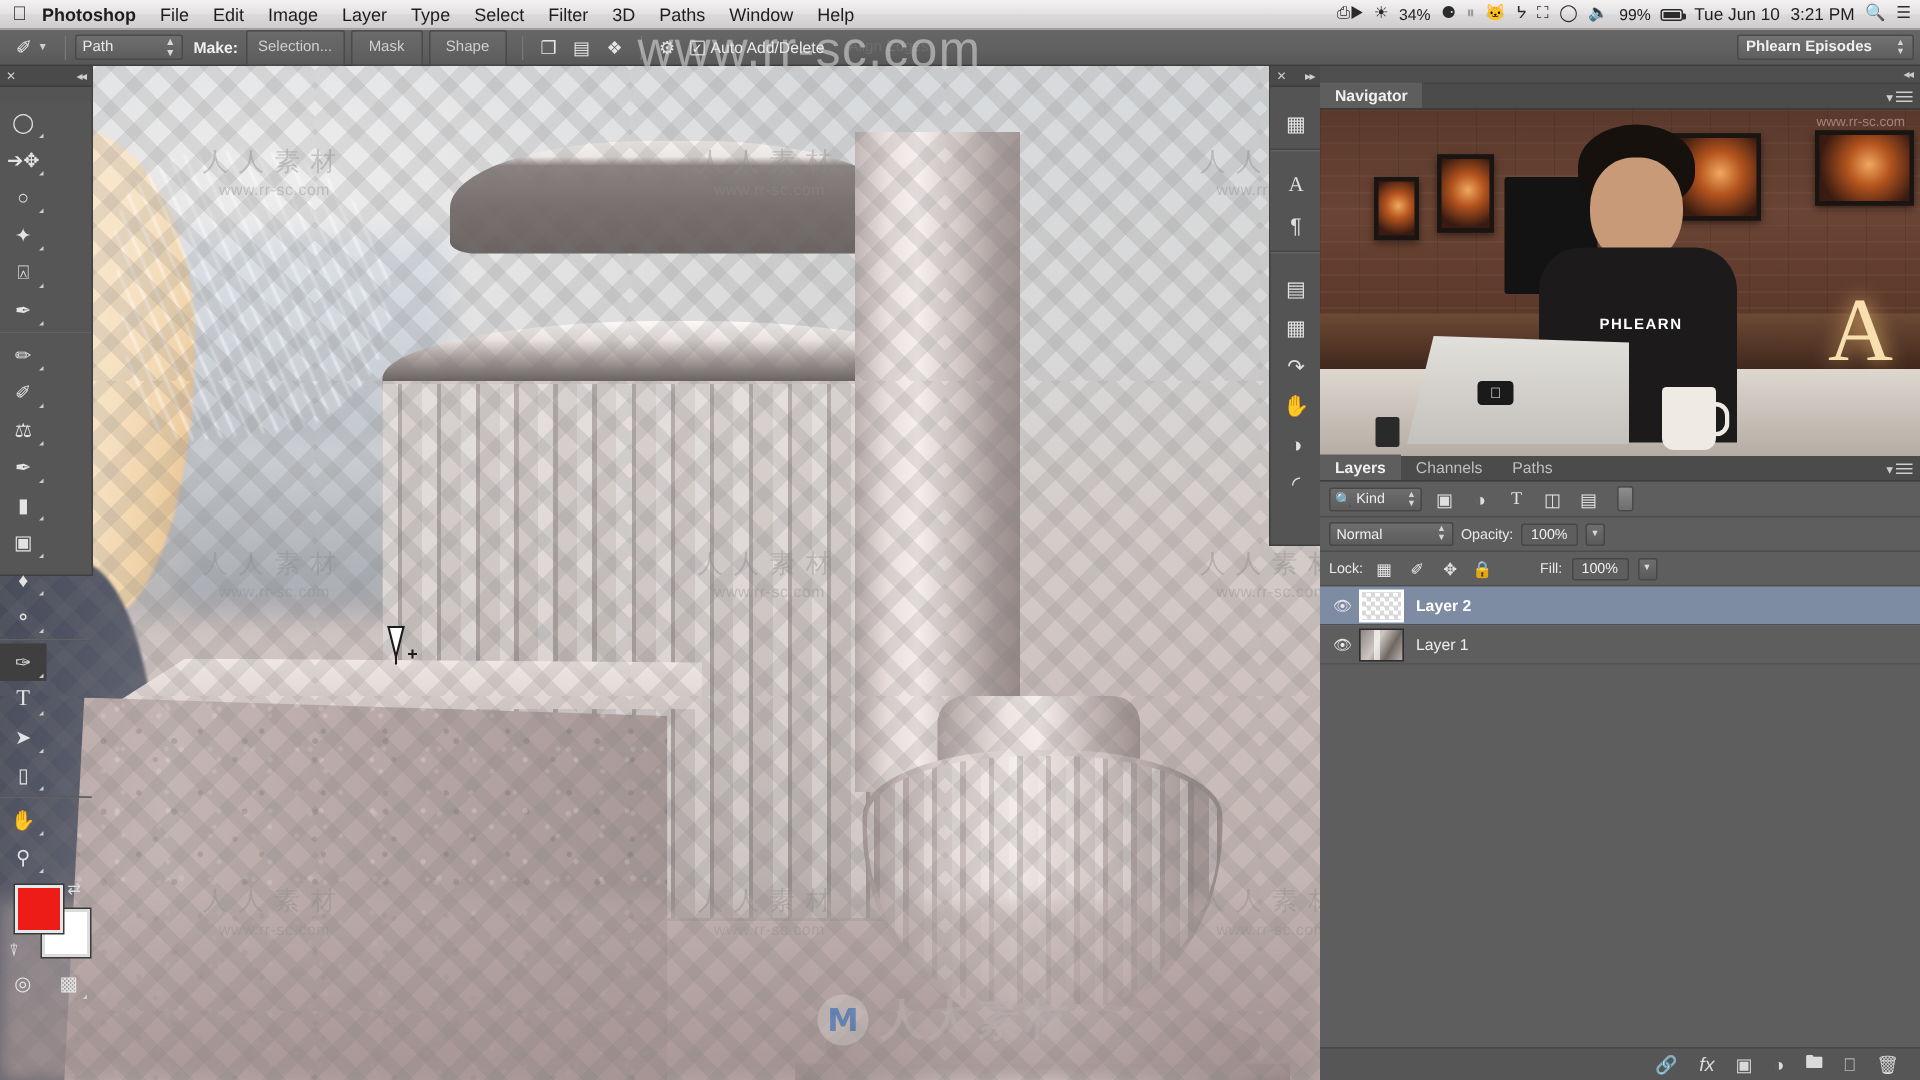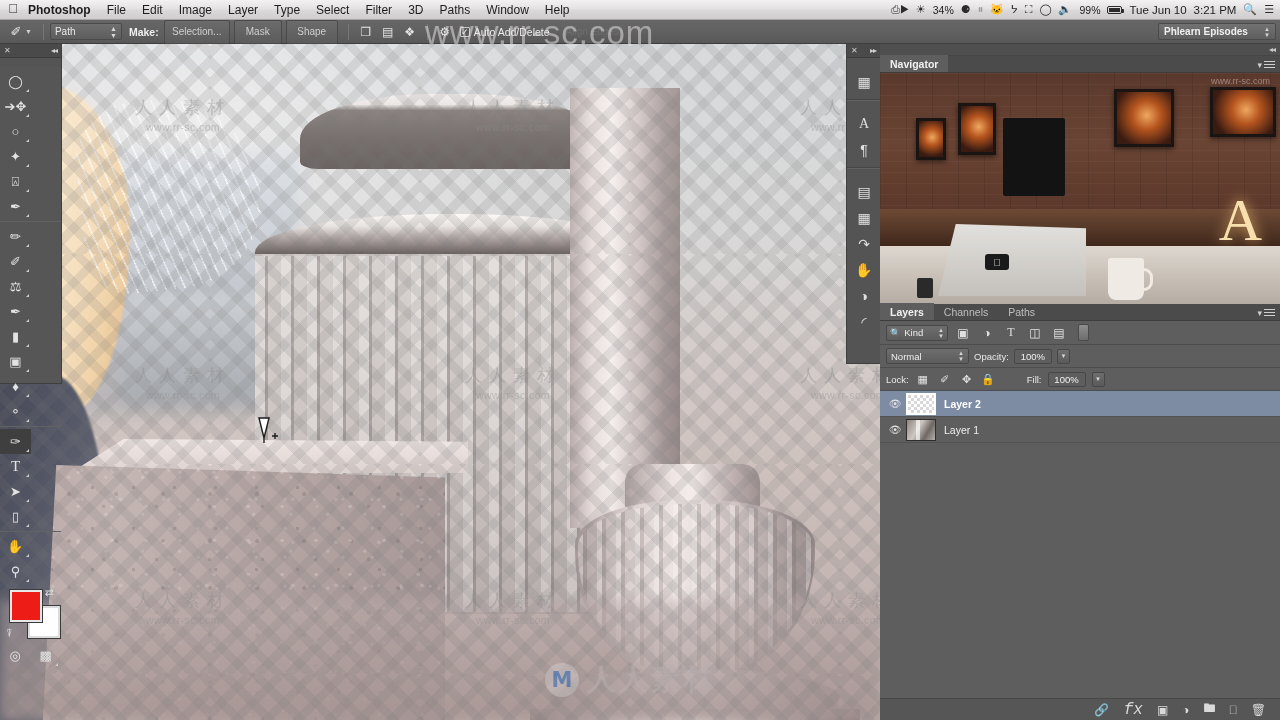--- a/index.html
+++ b/index.html
@@ -539,20 +539,26 @@
       <div class="nv-tv"></div>
       <div class="nv-frame" style="left:234px;top:16px;width:60px;height:58px">
           <i></i>
         </div>
       <div class="nv-frame" style="left:330px;top:14px;width:66px;height:50px">
           <i></i>
         </div>
       <div class="nv-counter"></div>
       <div class="nv-letterA">A</div>
       <div class="nv-desk"></div>
+      <div class="nv-person">
+        <div class="nv-hair"></div>
+        <div class="nv-face"></div>
+        <div class="nv-shirt"></div>
+        <div class="nv-shirt-txt">PHLEARN</div>
+      </div>
       <div class="nv-can"></div>
       <div class="nv-laptop"></div>
       <div class="nv-apple"></div>
       <div class="nv-mug"></div>
       <div class="nv-url">www.rr-sc.com</div>
     </div>
 
 
     <div class="tabrow">
       <div class="tab active">Layers</div>
@@ -611,21 +617,21 @@
       </div>
       <div class="layer-row">
         <span class="eye">👁</span>
         <span class="lthumb photo-th"></span>
         <span class="lname">Layer 1</span>
       </div>
     </div>
 
     <div class="lay-foot">
       <span class="lf-b">🔗</span>
-      <span class="lf-b" style="font-style:italic;font-family:Liberation Mono, monospace;font-size:16px">fx</span>
+      <span class="lf-b" style="font-style:italic;font-family:Liberation Sans, sans-serif;font-size:13px">fx</span>
       <span class="lf-b">▣</span>
       <span class="lf-b">◑</span>
       <span class="lf-b">🖿</span>
       <span class="lf-b">⎕</span>
       <span class="lf-b">🗑</span>
     </div>
   </div>
 
 </div>
 

